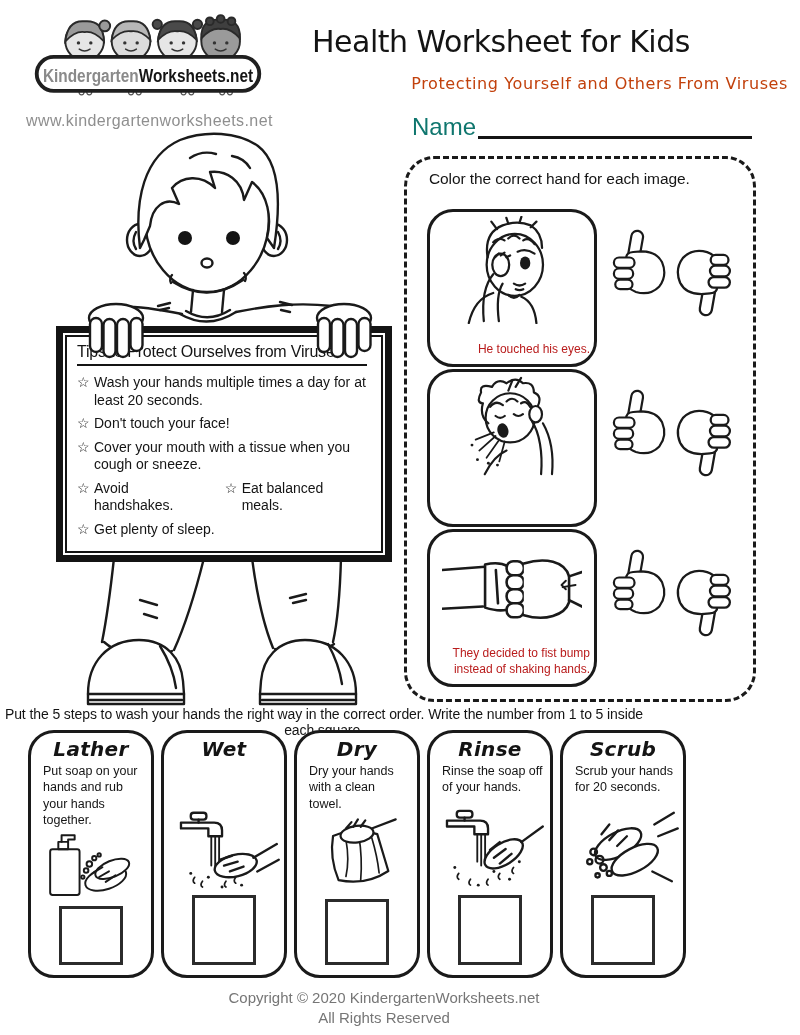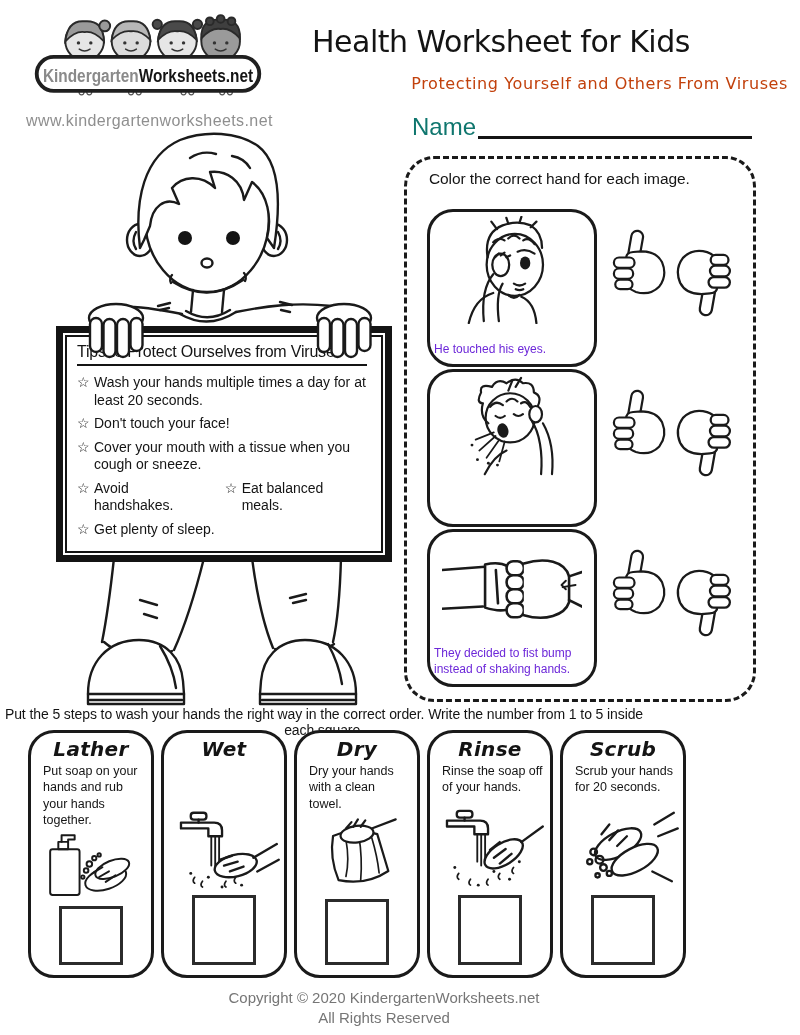--- a/index.html
+++ b/index.html
@@ -38,22 +38,22 @@
   
   .panel{position:absolute;left:404px;top:156px;width:352px;height:546px;box-sizing:border-box;
          border:3.5px dashed #1a1a1a;border-radius:30px;}
   .panel-heading{position:absolute;left:22px;top:11px;font-family:"Liberation Sans",sans-serif;
          font-size:15.5px;color:#141414;letter-spacing:-.1px;}
   .ch-row{position:absolute;left:20px;width:318px;height:160px;display:flex;}
   .row0{top:50px}.row1{top:210px}.row2{top:370px}
   .img-box{width:170px;height:158px;border:3px solid #1a1a1a;border-radius:26px;position:relative;
          box-sizing:border-box;flex:none;background:#fff;}
   .img-box svg{position:absolute;top:4px;left:50%;transform:translateX(-50%);}
-  .caption{position:absolute;bottom:7px;left:4px;right:4px;text-align:left;
-         font-family:"Liberation Sans",sans-serif;font-size:12px;line-height:1.35;color:#6d28d9;}
+  .caption{position:absolute;bottom:7px;left:4px;right:4px;text-align:right;
+         font-family:"Liberation Sans",sans-serif;font-size:12px;line-height:1.35;color:#b91c1c;}
   .thumbs{position:relative;flex:1;}
   .thumb-up{position:absolute;left:10px;top:16px;width:62px;height:76px;}
   .thumb-down{position:absolute;left:76px;top:36px;width:64px;height:74px;}
 
   
   .steps-instruction{position:absolute;left:0;top:706px;width:648px;text-align:center;
          font-family:"Liberation Sans",sans-serif;font-size:14px;letter-spacing:-.1px;color:#141414;}
   .cards{position:absolute;left:28px;top:730px;width:612px;height:248px;display:flex;gap:7px;}
   .card{flex:1;border:3px solid #1a1a1a;border-radius:26px;display:flex;flex-direction:column;
         align-items:center;box-sizing:border-box;padding-top:4px;background:#fff;}

